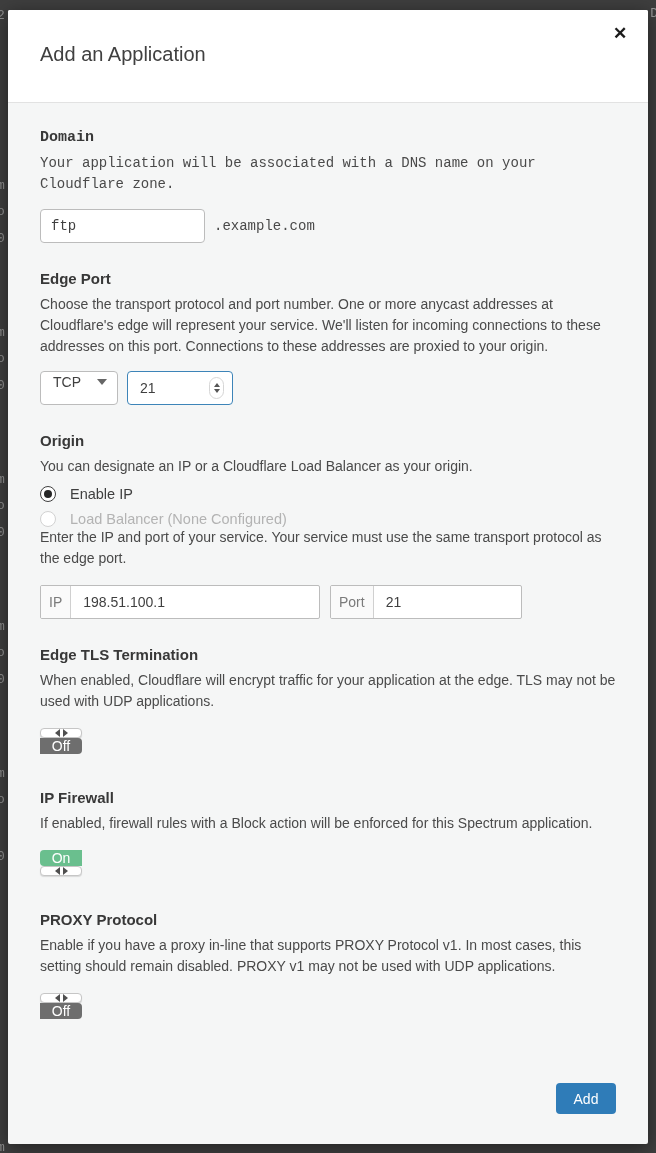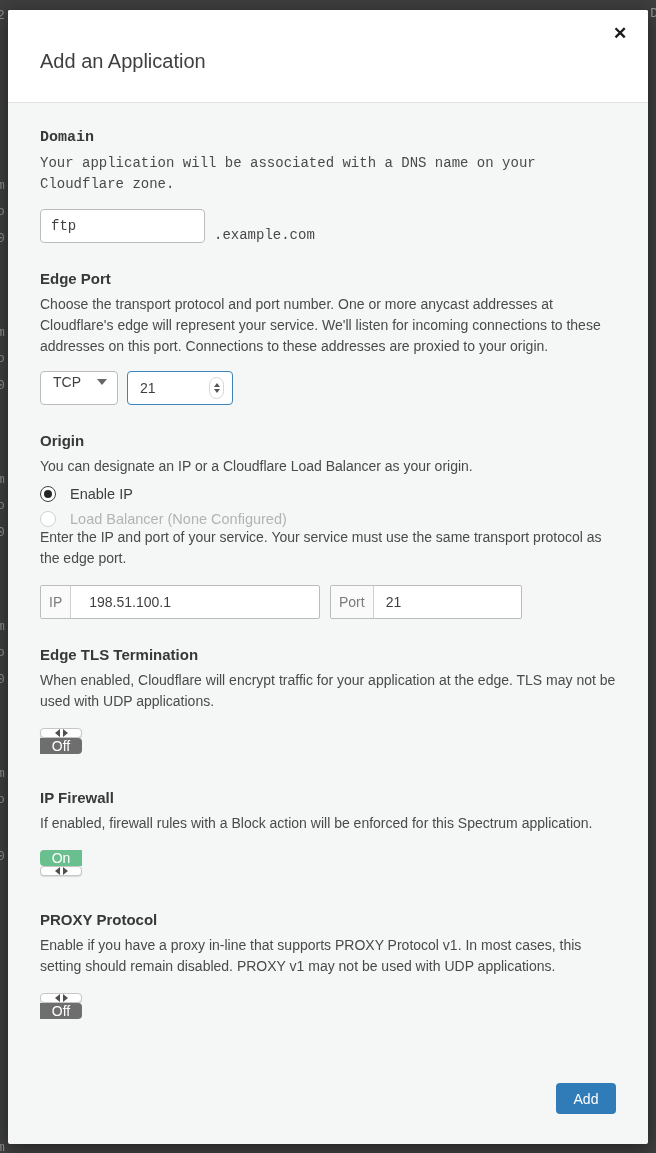--- a/index.html
+++ b/index.html
@@ -27,39 +27,39 @@
   .modal {
     position:absolute; left:8px; top:10px; width:640px; height:1134px;
     background:#f5f6f6; border-radius:2px; overflow:hidden;
     box-shadow:0 4px 18px rgba(0,0,0,0.45);
   }
   .modal-header {
     position:relative; height:93px; background:#ffffff;
     border-bottom:1px solid #e2e2e2;
   }
   .modal-title {
-    position:absolute; left:32px; top:40px;
+    position:absolute; left:32px; top:33px;
     font-size:20px; font-weight:400; color:#404040;
   }
   .close-btn {
     position:absolute; right:17px; top:13px;
     width:22px; height:22px; border:none; background:transparent;
     font-size:17px; font-weight:700; color:#1b1b1b; cursor:pointer;
     line-height:22px; text-align:center; padding:0;
   }
   .modal-body {
     position:relative; height:1041px; padding:26px 32px 0 32px;
   }
   
   .section { margin-top:27px; }
   .section:first-child { margin-top:0;font-family:Liberation Mono, monospace; }
   .sec-label { font-size:15px; font-weight:700; color:#383838; margin-bottom:7px; }
   .desc { font-size:14px; line-height:21px; color:#4a4a4a; }
   
-  .control-row { margin-top:14px; display:flex; align-items:flex-end; }
+  .control-row { margin-top:14px; display:flex; align-items:center; }
   .text-input {
     height:34px; border:1px solid #bcbcbc; border-radius:4px; background:#fff;
     font-size:14px; color:#3f3f3f; padding:0 10px;
     font-family:inherit;
   }
   .domain-input { width:165px; }
   .suffix { font-size:14px; color:#4a4a4a; margin-left:9px; }
   .select {
     width:78px; height:34px; border:1px solid #bcbcbc; border-radius:4px;
     background:#fff; display:flex; align-items:center; justify-content:space-between;
@@ -103,21 +103,21 @@
     display:flex; align-items:stretch; overflow:hidden;
   }
   .prefix-group .prefix {
     display:flex; align-items:center; justify-content:center;
     font-size:14px; color:#7b7b7b; background:#fafafa;
     border-right:1px solid #d0d0d0; padding:0 8px;
   }
   .prefix-group .pg-value {
     display:flex; align-items:center; font-size:14px; color:#3f3f3f; padding:0 12px;
   }
-  .ip-group { width:280px;gap:6px; }
+  .ip-group { width:280px; }
   .port-group { width:192px; margin-left:10px; }
   
   .toggle { margin-top:16px; display:flex; width:84px; height:34px; cursor:pointer;flex-direction:column; }
   .toggle .half {
     width:42px; display:flex; align-items:center; justify-content:center;
     font-size:14px; color:#fff;
   }
   .toggle .state-off { background:#6e6e6e; border-radius:0 4px 4px 0; }
   .toggle .state-on  { background:#6abf8e; border-radius:4px 0 0 4px; }
   .toggle .handle {

